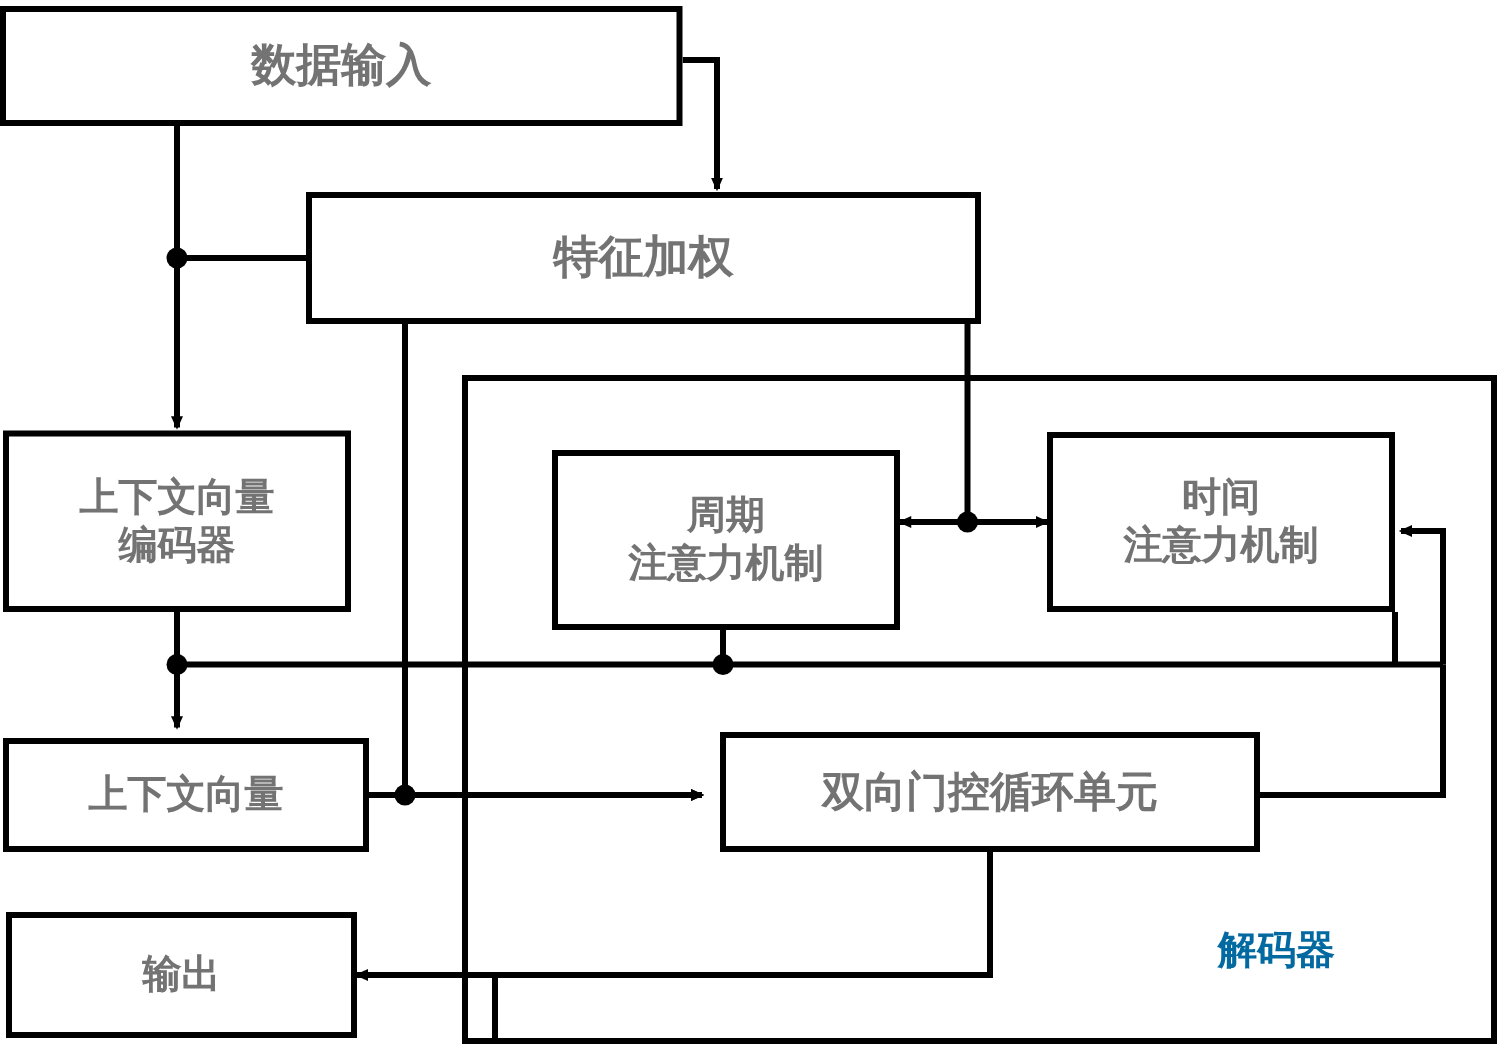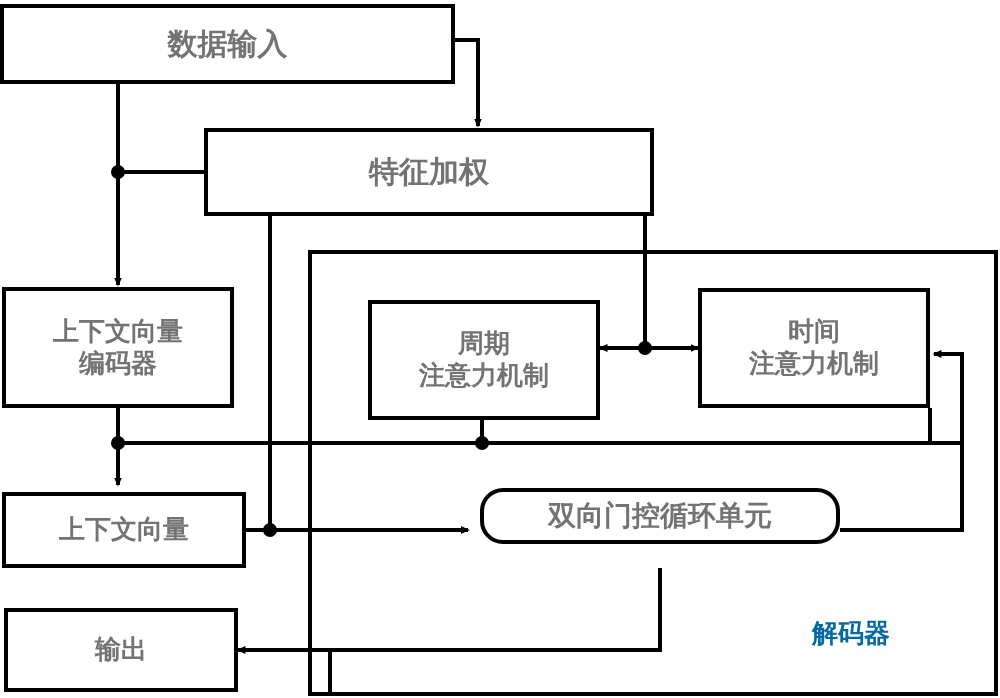--- a/index.html
+++ b/index.html
@@ -119,19 +119,19 @@
 编码器</div>
 
   <div class="node" style="left:368px; top:300px; width:232px; height:120px; font-size:26px;">周期
 注意力机制</div>
 
   <div class="node" style="left:698px; top:288px; width:232px; height:120px; font-size:26px;">时间
 注意力机制</div>
 
   <div class="node" style="left:2px; top:492px; width:244px; height:76px; font-size:26px;">上下文向量</div>
 
-  <div class="node" style="left:480px; top:488px; width:360px; height:56px; font-size:28px;border-radius:23px;">双向门控循环单元</div>
+  <div class="node" style="left:480px; top:488px; width:360px; height:80px; font-size:28px;">双向门控循环单元</div>
 
   <div class="node" style="left:4px; top:608px; width:234px; height:84px; font-size:26px;">输出</div>
 
   <div class="group-label" style="left:812px; top:616px; font-size:26px;">解码器</div>
 
 </div>
 
 </body></html>

